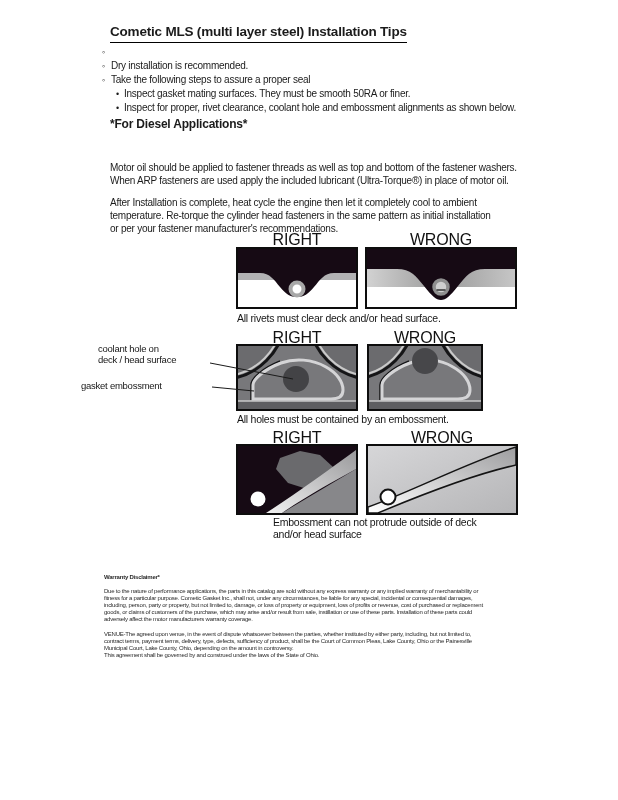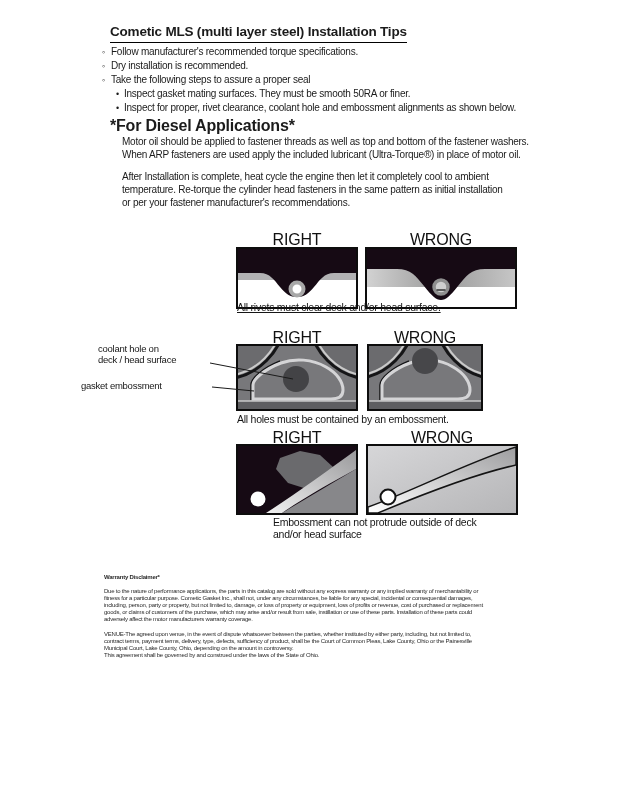--- a/index.html
+++ b/index.html
@@ -15,22 +15,22 @@
     left:110px; top:24px; font-size:13.5px; font-weight:bold; letter-spacing:-0.2px;
     border-bottom:1.5px solid #000; padding-bottom:2.5px; display:inline-block;
   }
 
   .bullets { left:102px; top:45px; font-size:10px; letter-spacing:-0.25px; line-height:14px; }
   .b-row { display:flex; align-items:baseline; }
   .b-row.sub { margin-left:14px; }
   .mk { width:9px; flex:0 0 9px; font-size:9px; }
   .mk.dot { width:8px; flex:0 0 8px; }
 
-  .diesel-heading { left:110px; top:117px; font-size:16px; font-weight:bold; letter-spacing:-0.2px; }
-  .para { left:122px; font-size:10px; letter-spacing:-0.25px; line-height:13px; }
+  .diesel-heading { left:110px; top:117px; font-size:12px; font-weight:bold; letter-spacing:-0.2px; }
+  .para { left:110px; font-size:10px; letter-spacing:-0.25px; line-height:13px;margin-top:26px; }
   .p1 { top:135px; }
   .p2 { top:170px; }
   .note { top:207px; }
 
   .fig-label { font-size:16px; letter-spacing:-0.2px; text-align:center; color:#111; }
   .fig-img { border:2px solid #0d0d0d; background:#fff; }
   .fig-img svg { display:block; width:100%; height:100%; }
   .fig-caption { font-size:10.5px; letter-spacing:-0.25px; line-height:11.5px; color:#161616; }
 
   .callout { font-size:9.5px; letter-spacing:-0.25px; line-height:11px; color:#161616; }
@@ -44,21 +44,20 @@
 </head>
 <body>
 
 <div class="page">
 
   <div class="abs title">Cometic MLS (multi layer steel) Installation Tips</div>
 
   <div class="abs bullets">
     <div class="b-row">
       <span class="mk">◦</span>
-      <span>Follow manufacturer's recommended torque specifications.</span>
     </div>
     <div class="b-row">
       <span class="mk">◦</span>
       <span>Dry installation is recommended.</span>
     </div>
     <div class="b-row">
       <span class="mk">◦</span>
       <span>Take the following steps to assure a proper seal</span>
     </div>
     <div class="b-row sub">
@@ -101,21 +100,21 @@
       </defs>
       <rect x="0" y="0" width="148" height="58" fill="#ffffff"></rect>
       <rect x="0" y="20" width="148" height="18" fill="url(#g1w)"></rect>
       <rect x="0" y="38" width="148" height="20" fill="#ffffff"></rect>
       <path d="M0,0 H148 V20 H118 C104,20 99,27 91,37 C83,47 79,51 74,51 C69,51 65,47 57,37 C49,27 44,20 30,20 H0 Z" fill="#160a14"></path>
       <circle cx="74" cy="38" r="7" fill="#cfcfcf" stroke="#8f8f8f" stroke-width="3.5"></circle>
       <path d="M69.5,41 L78.5,41" stroke="#333" stroke-width="1.5"></path>
     </svg>
   </div>
 
-  <div class="abs fig-caption" style="left:237px; top:302px;text-decoration:underline;">All rivets must clear deck and/or head surface.</div>
+  <div class="abs fig-caption" style="left:237px; top:313px;">All rivets must clear deck and/or head surface.</div>
 
   <div class="abs fig-label" style="left:236px; top:329px; width:122px;">RIGHT</div>
   <div class="abs fig-label" style="left:367px; top:329px; width:116px;">WRONG</div>
 
   <div class="abs callout ml" style="left:98px; top:343px; width:112px;">coolant hole on
 deck / head surface</div>
   <div class="abs callout" style="left:81px; top:380px; width:114px;">gasket embossment</div>
 
   <div class="abs fig-img" style="left:236px; top:344px; width:122px; height:67px;">
     <svg viewBox="0 0 118 63" preserveAspectRatio="none">

